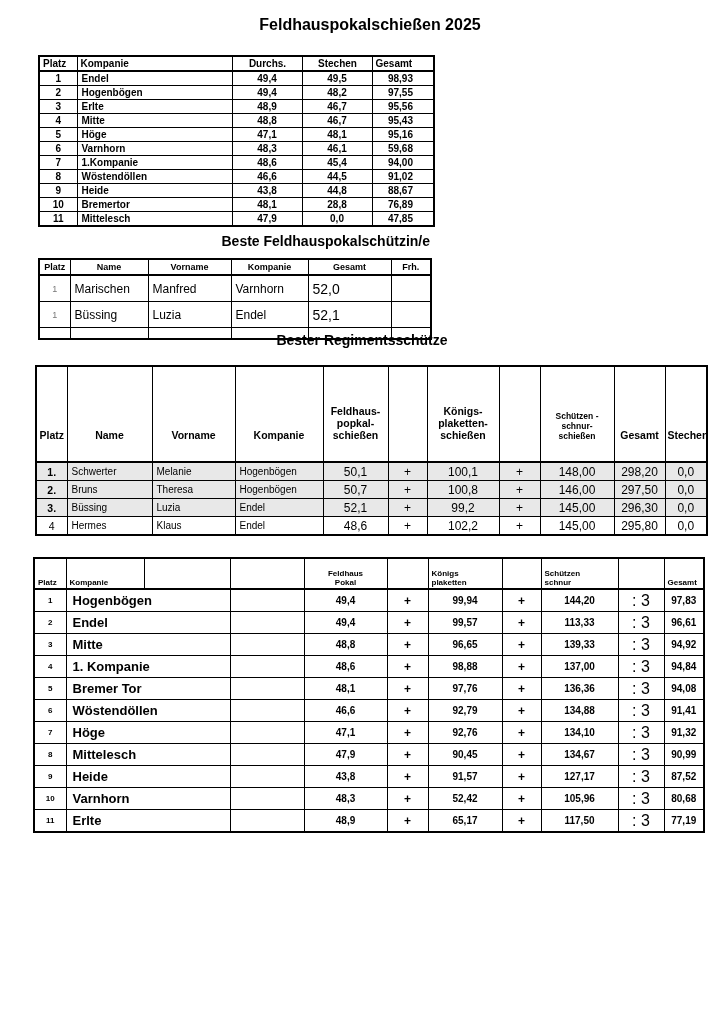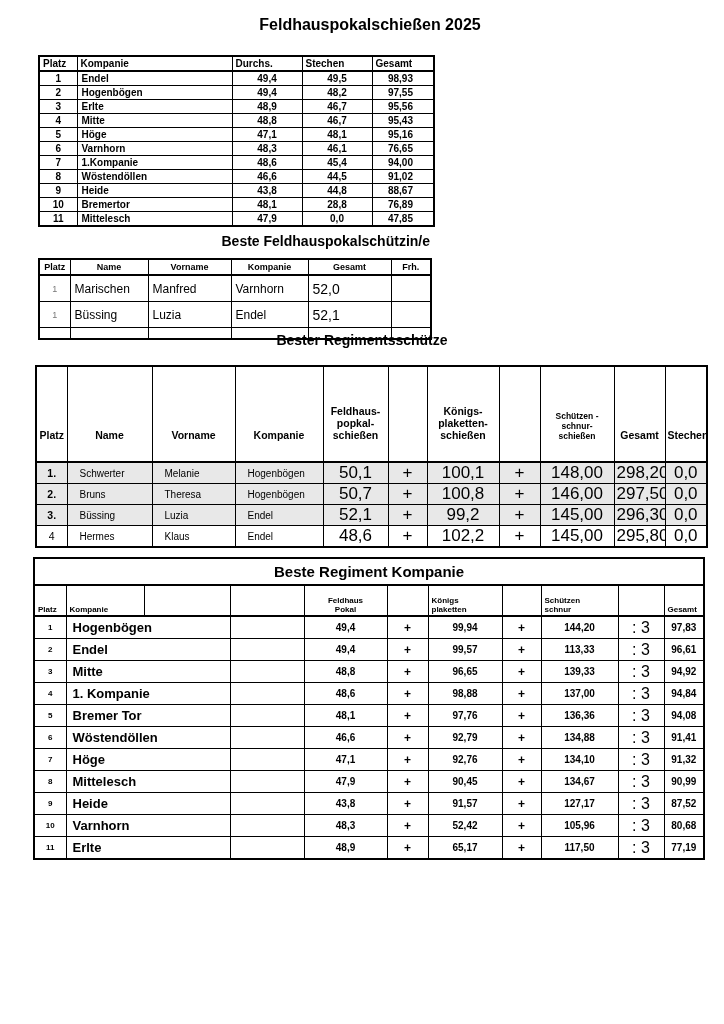--- a/index.html
+++ b/index.html
@@ -15,38 +15,38 @@
 
   table{border-collapse:collapse;table-layout:fixed;}
   td,th{border:1px solid #000;overflow:hidden;padding:0 2px;}
   .l{text-align:left;padding-left:4px;}
   .c{text-align:center;}
   .r{text-align:right;padding-right:20px;}
 
   
   .t1{left:38px;top:55px;width:395px;border:2px solid #000;}
   .t1 th{font-size:10px;font-weight:bold;height:13px;text-align:left;padding-left:3px;border-bottom:2px solid #000;}
-  .t1 th.c{margin-top:12px;}
+  .t1 th.c{text-align:center;margin-top:12px;}
   .t1 td{font-size:10px;font-weight:bold;height:13px;}
 
   
   .t2{left:38px;top:258px;width:392px;border:2px solid #000;}
   .t2 th{font-size:9px;font-weight:bold;height:14px;text-align:center;border-bottom:2px solid #000;}
   .t2 td{height:25px;font-size:12px;}
   .t2 td.platz{font-size:9px;color:#777;text-align:center;}
   .t2 td.ges{font-size:14px;text-align:left;padding-left:4px;}
   .t2 tr.empty td{height:10px;}
 
   
   .t3{left:35px;top:365px;width:671px;border:2px solid #000;}
   .t3 th{font-size:10.5px;font-weight:bold;height:74px;vertical-align:bottom;text-align:center;
          white-space:pre-line;border-bottom:2px solid #000;padding-bottom:20px;}
   .t3 th.small{font-size:8.5px;margin-top:43px;}
-  .t3 td{height:17px;font-size:17px;text-align:center;}
-  .t3 td.name{font-size:10px;text-align:left;padding-left:12px;}
+  .t3 td{height:17px;font-size:12px;text-align:center;}
+  .t3 td.name{font-size:10px;text-align:left;padding-left:4px;}
   .t3 tr.hl td{background:#e8e8e8;}
   .t3 td.platz{font-size:10.5px;}
   .t3 tr.hl td.platz{font-weight:bold;}
 
   
   .t4{left:33px;top:557px;width:672px;border:2px solid #000;}
   .t4 td.title{height:25px;font-size:15px;font-weight:bold;text-align:center;border-bottom:2px solid #000;}
   .t4 th{font-size:8px;font-weight:bold;height:27px;vertical-align:bottom;text-align:left;
          white-space:pre-line;border-bottom:2px solid #000;padding:1px 3px;}
   .t4 th.ctr{text-align:center;}
@@ -117,21 +117,21 @@
     <td class="c">47,1</td>
     <td class="c">48,1</td>
     <td class="r">95,16</td>
   </tr>
 
   <tr>
     <td class="c">6</td>
     <td class="l">Varnhorn</td>
     <td class="c">48,3</td>
     <td class="c">46,1</td>
-    <td class="r">76,65</td>
+    <td class="r">59,68</td>
   </tr>
 
   <tr>
     <td class="c">7</td>
     <td class="l">1.Kompanie</td>
     <td class="c">48,6</td>
     <td class="c">45,4</td>
     <td class="r">94,00</td>
   </tr>
 
@@ -324,23 +324,20 @@
       <col style="width:83px">
       <col style="width:41px">
       <col style="width:74px">
       <col style="width:39px">
       <col style="width:77px">
       <col style="width:46px">
       <col style="width:40px">
     </colgroup>
   <thead>
     <tr>
-      <td class="title" colspan="11">Beste Regiment Kompanie</td>
-    </tr>
-    <tr>
       <th>Platz</th>
       <th>Kompanie</th>
       <th></th>
       <th></th>
       <th class="ctr">Feldhaus
 Pokal</th>
       <th></th>
       <th>Königs
 plaketten</th>
       <th></th>

